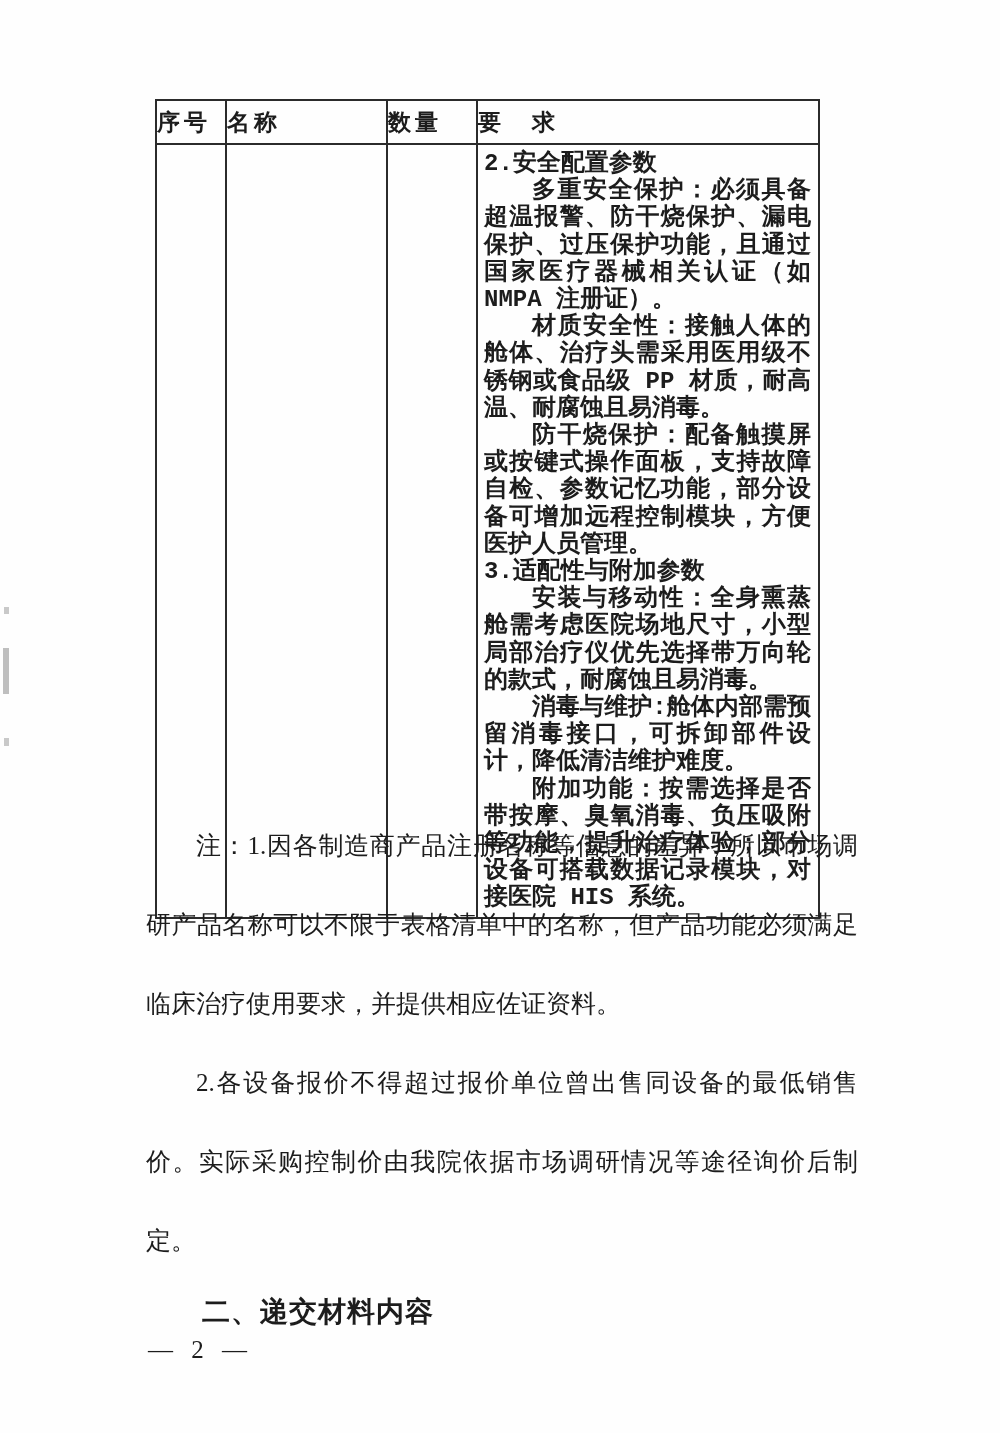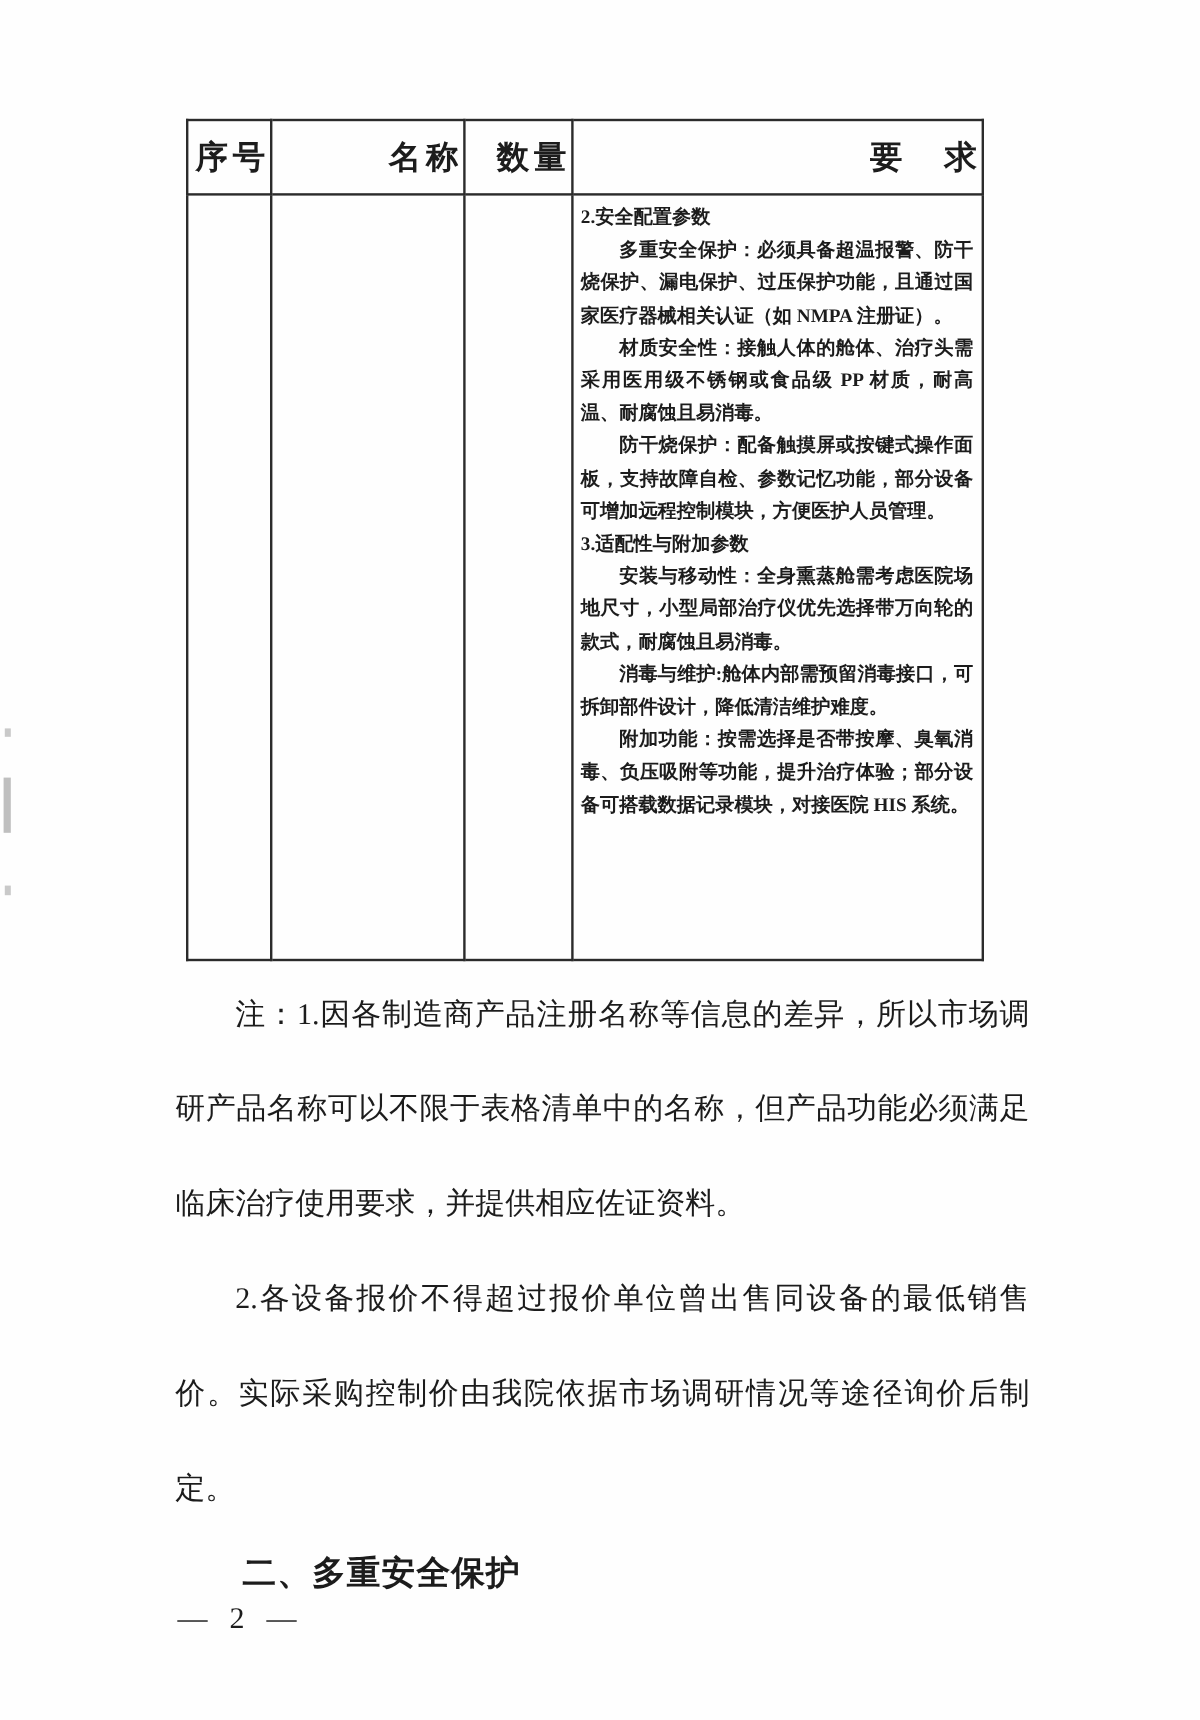--- a/index.html
+++ b/index.html
@@ -30,41 +30,42 @@
     width: 663px;
     border-collapse: collapse;
     table-layout: fixed;
   }
   .spec-table th, .spec-table td {
     border: 2px solid var(--border);
     padding: 0;
     vertical-align: top;
   }
   .spec-table thead th {
-    height: 62px;
-    font-size: 27px;
+    height: 44px;
+    font-size: 23px;
     font-weight: bold;
     letter-spacing: 4px;
-    text-align: right;
+    text-align: left;
     vertical-align: middle;
     color: var(--ink);
   }
   .spec-table tbody td {
     height: 638px;
   }
   .cell-requirements {
     padding: 5px 7px 5px 6px !important;
   }
   .req {
     margin: 0;
-    font-size: 16px;
+    font-size: 24px;
     line-height: 27.2px;
     font-weight: 600;
     text-align: justify;
     color: var(--ink);
+    font-family: Liberation Mono, monospace;
   }
   .req.indent { text-indent: 2em; }
 
   
   .notes {
     position: absolute;
     left: 146px;
     top: 806px;
     width: 712px;
   }
@@ -141,21 +142,21 @@
           <p class="req indent">消毒与维护:舱体内部需预留消毒接口，可拆卸部件设计，降低清洁维护难度。</p>
           <p class="req indent">附加功能：按需选择是否带按摩、臭氧消毒、负压吸附等功能，提升治疗体验；部分设备可搭载数据记录模块，对接医院 HIS 系统。</p>
         </td>
       </tr>
     </tbody>
   </table>
 
   <div class="notes">
     <p class="note">注：1.因各制造商产品注册名称等信息的差异，所以市场调研产品名称可以不限于表格清单中的名称，但产品功能必须满足临床治疗使用要求，并提供相应佐证资料。</p>
     <p class="note">2.各设备报价不得超过报价单位曾出售同设备的最低销售价。实际采购控制价由我院依据市场调研情况等途径询价后制定。</p>
-    <h2 class="section-heading">二、多重安全保护</h2>
+    <h2 class="section-heading">二、递交材料内容</h2>
   </div>
 
   <div class="page-number">— 2 —</div>
 
   <div class="artifact a1"></div>
   <div class="artifact a2"></div>
   <div class="artifact a3"></div>
 
 </div>
 

